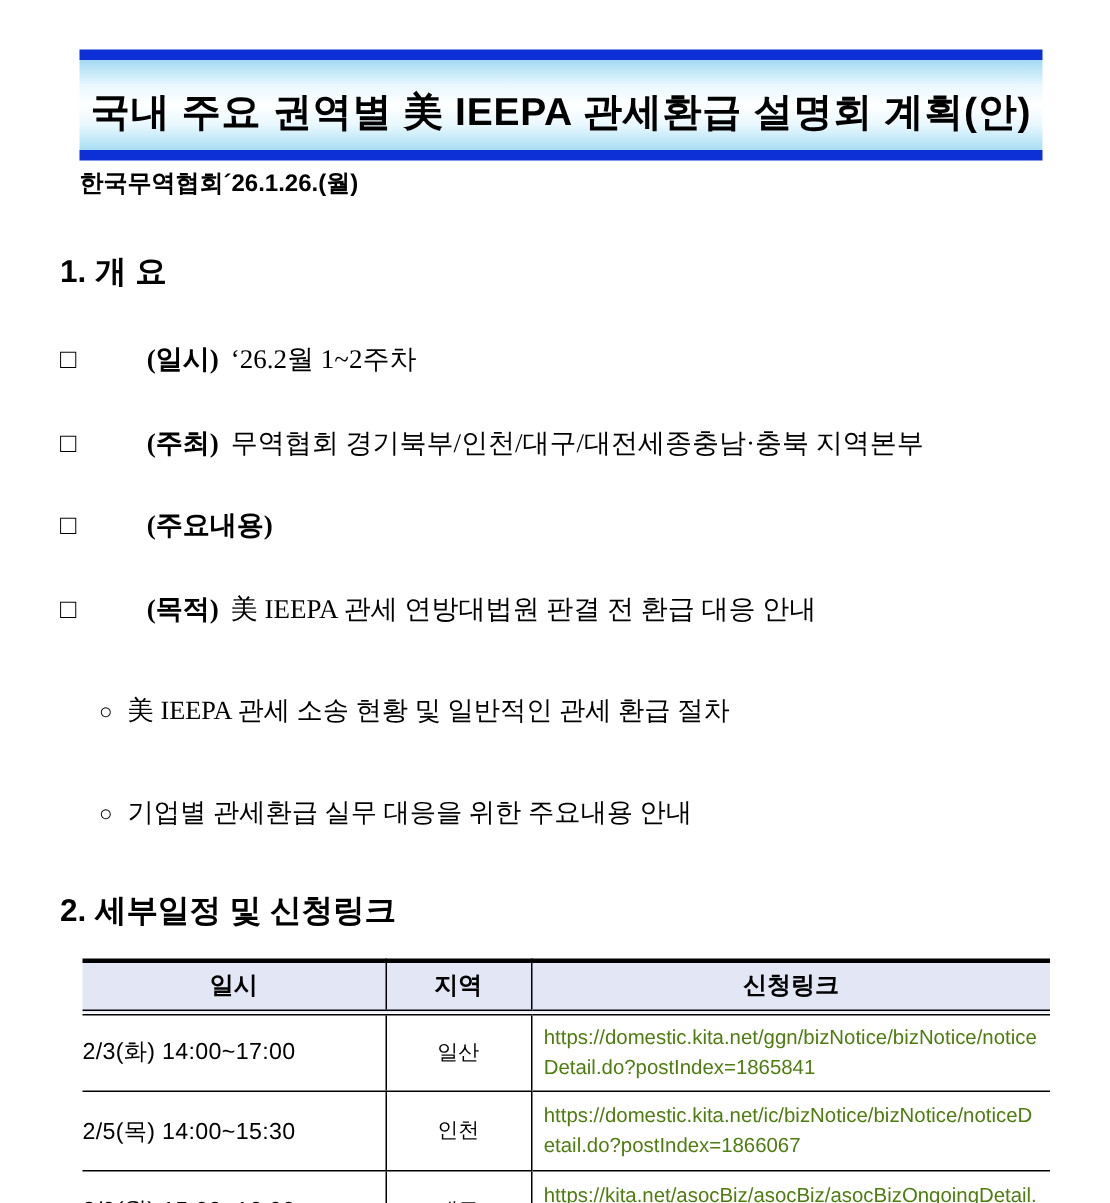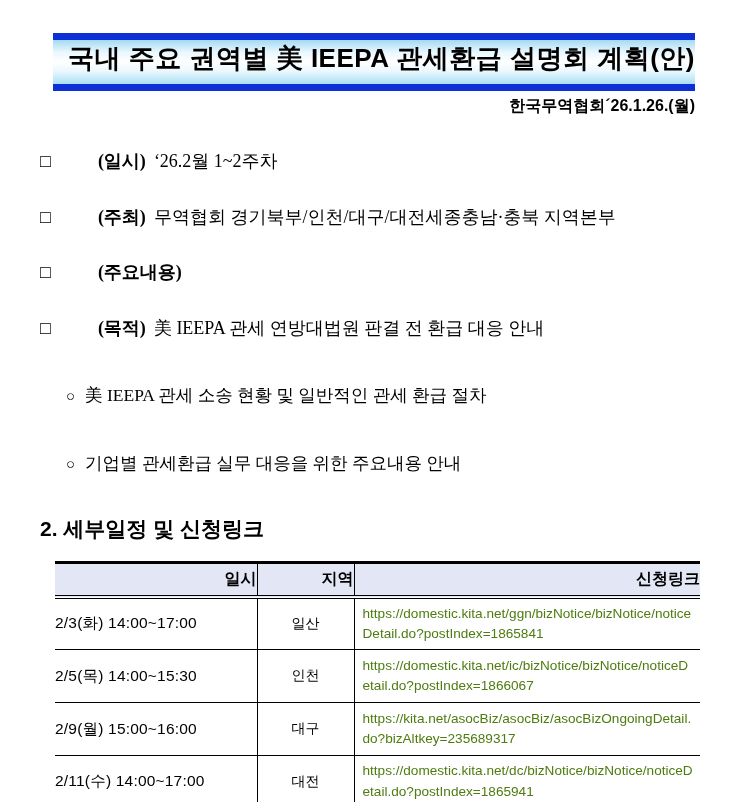--- a/index.html
+++ b/index.html
@@ -12,34 +12,34 @@
     overflow: hidden;
   }
   .page { padding: 33px 40px 0 40px; }
 
   
   .title-banner {
     margin: 0 5px 0 13px;
     border-top: 7px solid #0d2fd6;
     border-bottom: 7px solid #0d2fd6;
     background: linear-gradient(180deg, #a3daf3 0%, #e9f8fe 28%, #ffffff 50%, #e9f8fe 72%, #a9def4 100%);
-    text-align: right;
-    padding: 1px 0 8px 0;
+    text-align: center;
+    padding: 17px 0 8px 0;
   }
   .title-banner h1 {
     font-family: "Liberation Sans", "DejaVu Sans", sans-serif;
     font-size: 26px;
     font-weight: bold;
     letter-spacing: 0.5px;
   }
 
   
   .meta-row {
     display: flex;
-    justify-content: flex-end;
+    justify-content: flex-start;
     align-items: baseline;
     margin: 5px 5px 0 13px;
     font-family: "Liberation Sans", "DejaVu Sans", sans-serif;
     font-size: 16px;
     font-weight: bold;
   }
 
   
   .section-heading {
     font-family: "Liberation Sans", "DejaVu Sans", sans-serif;
@@ -76,21 +76,21 @@
   }
   table.schedule col.c-datetime { width: 202px; }
   table.schedule col.c-region   { width: 97px; }
   table.schedule col.c-link     { width: 346px; }
   table.schedule thead th {
     background: #e3e7f5;
     border-bottom: 4px double #000;
     font-size: 16px;
     font-weight: bold;
     height: 34px;
-    text-align: right;
+    text-align: center;
   }
   table.schedule td {
     border-bottom: 1.5px solid #000;
     height: 53px;
     vertical-align: middle;
   }
   table.schedule th + th,
   table.schedule td + td { border-left: 1.5px solid #000; }
   td.cell-datetime { text-align: left; font-size: 15.5px; letter-spacing: 0.2px; }
   td.cell-region   { text-align: center; font-size: 14px; }
@@ -110,20 +110,21 @@
 
   <div class="title-banner">
     <h1>국내 주요 권역별 美 IEEPA 관세환급 설명회 계획(안)</h1>
   </div>
 
   <div class="meta-row">
     <span>한국무역협회</span>
     <span>´26.1.26.(월)</span>
   </div>
 
+  <h2 class="section-heading heading-1">1. 개  요</h2>
 
   <div class="body-item">
     <span class="bullet">□</span><span class="label">(일시)</span><span>‘26.2월 1~2주차</span>
   </div>
 
   <div class="body-item">
     <span class="bullet">□</span><span class="label">(주최)</span><span>무역협회 경기북부/인천/대구/대전세종충남·충북 지역본부</span>
   </div>
 
   <div class="body-item">

